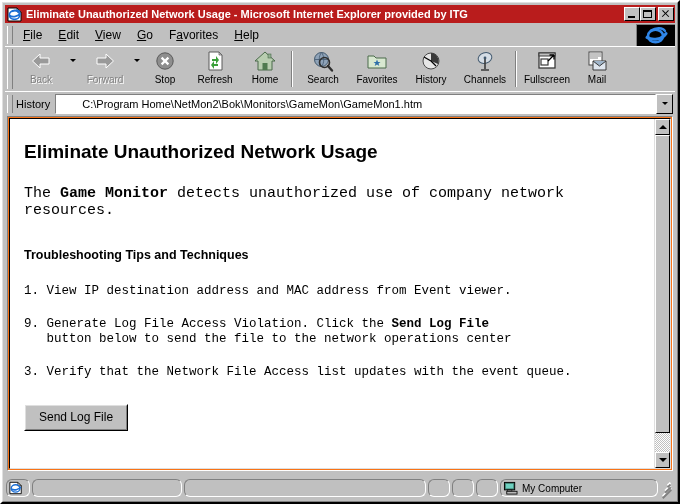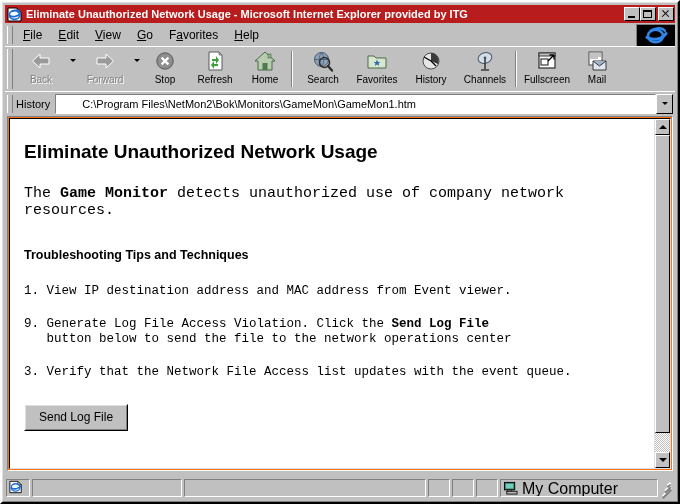--- a/index.html
+++ b/index.html
@@ -353,24 +353,25 @@
     padding: 0 0 0 1px;
     box-sizing: border-box;
   }
   .sp {
     height: 18px;
     border-top: 1px solid #808080;
     border-left: 1px solid #808080;
     border-right: 1px solid #ffffff;
     border-bottom: 1px solid #ffffff;
     box-sizing: border-box;
-    display: flex; 
+    display: flex; align-items: center;
     padding: 0 2px;
-    font-size: 16px;
+    font-size: 10px;
     overflow: hidden;
+    border-radius: 6px;
   }
   .sp-icon { width: 24px; flex: 0 0 auto; }
   .sp-main { flex: 0 0 150px; }
   .sp-prog { flex: 1 1 auto; }
   .sp-s { flex: 0 0 22px; }
   .sp-zone { flex: 0 0 158px; gap: 4px; }
   .sp-zone span.zlabel { white-space: nowrap; }
   .grip {
     width: 14px; height: 14px; flex: 0 0 auto;
     position: relative; margin-left: 1px;
@@ -562,21 +563,21 @@
         <span class="tb-label">Mail</span>
       </span>
 
     </span>
   </div>
 
   <div class="addressbar">
     <span class="addr-grip"></span>
     <span class="addr-label">History</span>
     <span class="addr-field">
-      <span class="addr-text">C:\Program Files\NetMon2\Bok\Monitors\GameMon\GameMon1.htm</span>
+      <span class="addr-text">C:\Program Home\NetMon2\Bok\Monitors\GameMon\GameMon1.htm</span>
     </span>
     <span class="addr-drop">
       <i class="caret-dn"></i>
     </span>
   </div>
 
   <div class="content-outer">
    <div class="content-inner">
     <div class="page">
       <div class="h1">Eliminate Unauthorized Network Usage</div>

